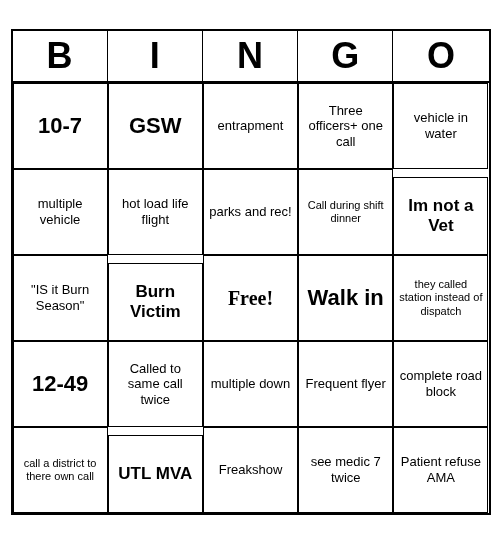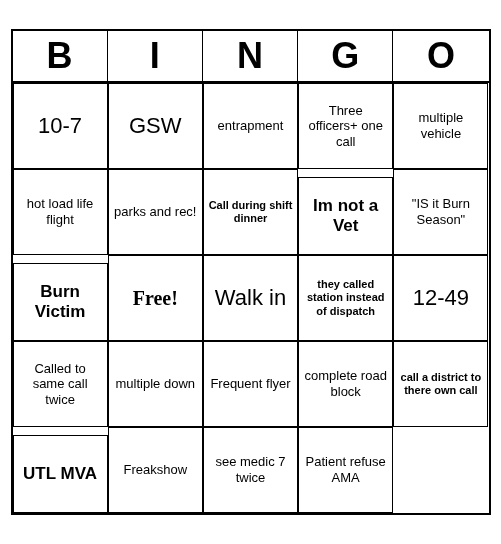--- a/index.html
+++ b/index.html
@@ -55,33 +55,32 @@
       align-items: center;
       text-align: center;
       padding: 4px;
       font-size: 13px;
       line-height: 1.2;
       position: relative;
     }
 
     .bingo-cell.large-text {
       font-size: 22px;
-      font-weight: normal;
+      font-weight: bold;
       text-align: center;
     }
 
     .bingo-cell.medium-text {
       font-size: 17px;
       font-weight: bold;
       margin-top: 8px;
     }
 
     .bingo-cell.small-text {
       font-size: 11px;
-      font-weight: bold;
     }
 
     .bingo-cell.free {
       font-size: 20px;
       font-weight: bold;
       font-family: Liberation Serif, serif;
     }
   </style>
 </head>
 <body>
@@ -92,20 +91,21 @@
       <div class="bingo-letter">I</div>
       <div class="bingo-letter">N</div>
       <div class="bingo-letter">G</div>
       <div class="bingo-letter">O</div>
     </div>
   <div class="bingo-grid">
   <div class="bingo-cell large-text">10-7</div>
       <div class="bingo-cell large-text">GSW</div>
       <div class="bingo-cell">entrapment</div>
       <div class="bingo-cell">Three officers+ one call</div>
+      <div class="bingo-cell">vehicle in water</div>
       <div class="bingo-cell">multiple vehicle</div>
       <div class="bingo-cell">hot load life flight</div>
       <div class="bingo-cell">parks and rec!</div>
       <div class="bingo-cell small-text">Call during shift dinner</div>
       <div class="bingo-cell medium-text">Im not a Vet</div>
       <div class="bingo-cell">"IS it Burn Season"</div>
       <div class="bingo-cell medium-text">Burn Victim</div>
       <div class="bingo-cell free">Free!</div>
       <div class="bingo-cell large-text">Walk in</div>
       <div class="bingo-cell small-text">they called station instead of dispatch</div>

